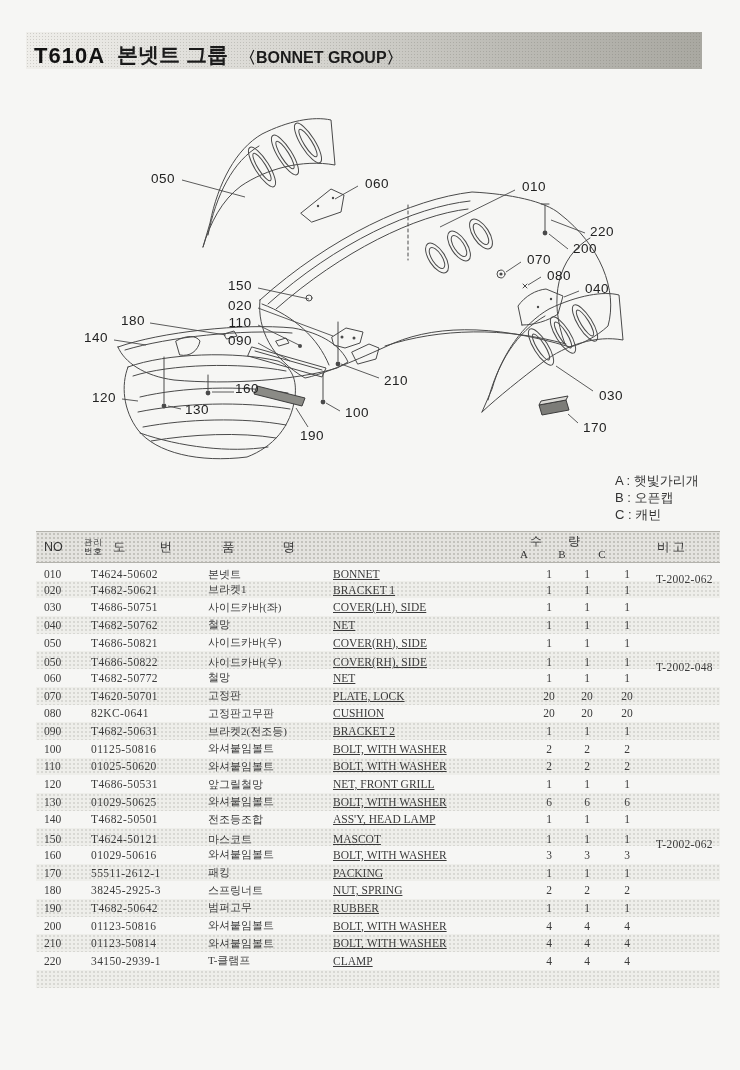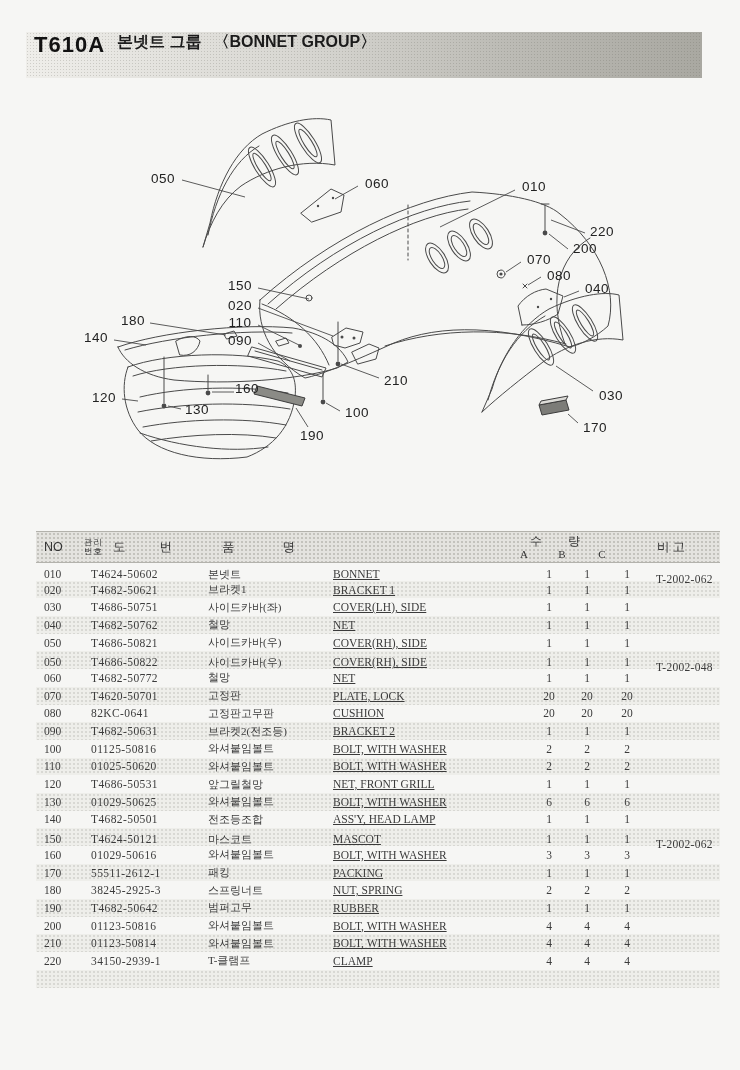--- a/index.html
+++ b/index.html
@@ -3,29 +3,29 @@
 <meta charset="utf-8">
 <style>
   html,body{margin:0;padding:0;background:#e9e9e7;}
   .page{
     position:relative; width:740px; height:1070px; margin:0 auto;
     background:#f6f6f4; overflow:hidden;
     font-family:"Liberation Sans", sans-serif; color:#2a2a2a;
   }
   
   .title-bar{
-    position:absolute; left:26px; top:32px; width:676px; height:46px;
+    position:absolute; left:26px; top:32px; width:676px; height:37px;
     background:
       radial-gradient(circle, rgba(90,90,85,.22) .8px, transparent .9px),
       linear-gradient(90deg,#efeeea 0%, #d8d7d2 40%, #bdbcb6 70%, #a9a8a1 100%);
     background-size:3px 3px, 100% 100%;
-    display:flex; align-items:flex-start; padding-left:8px; box-sizing:border-box;
+    display:flex; align-items:flex-end; padding-left:8px; box-sizing:border-box;
   }
   .title-code{font-size:22px; font-weight:bold; letter-spacing:1px; color:#121212;}
-  .title-kr{font-size:16px; font-weight:600; margin-left:12px; color:#1b1b1b;}
+  .title-kr{font-size:21px; font-weight:600; margin-left:12px; color:#1b1b1b;}
   .title-en{font-size:16px; font-weight:600; margin-left:12px; color:#1b1b1b;}
   
   .diagram{position:absolute; left:0; top:85px; width:740px; height:390px;}
   .diagram svg{position:absolute; left:0; top:0;}
   .callout-label{
     position:absolute; transform:translate(-50%,-50%);
     font-size:13.5px; letter-spacing:.5px; color:#222; white-space:nowrap;
   }
   
   .legend{position:absolute; left:615px; top:472px; font-size:13px; line-height:17px; color:#333;}
@@ -254,20 +254,25 @@
         <div class="callout-label" style="left: 197px; top: 324px;">130</div>
         <div class="callout-label" style="left: 247px; top: 303px;">160</div>
         <div class="callout-label" style="left: 396px; top: 295px;">210</div>
         <div class="callout-label" style="left: 357px; top: 327px;">100</div>
         <div class="callout-label" style="left: 312px; top: 350px;">190</div>
         <div class="callout-label" style="left: 611px; top: 310px;">030</div>
         <div class="callout-label" style="left: 595px; top: 342px;">170</div>
       </div>
   </div>
 
+  <div class="legend" id="legend">
+      <div class="legend-row">A : 햇빛가리개</div>
+      <div class="legend-row">B : 오픈캡</div>
+      <div class="legend-row">C : 캐빈</div>
+    </div>
 
   <div class="parts-table">
     <div class="thead">
       <div class="th-no">NO</div>
       <div class="th-part">
         <span class="mgmt">
           <span>관리</span>
           <span>번호</span>
         </span>
         <span class="dwg-l">도</span>

